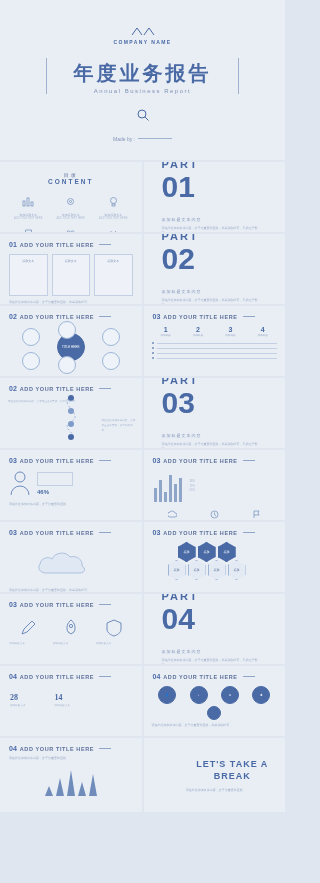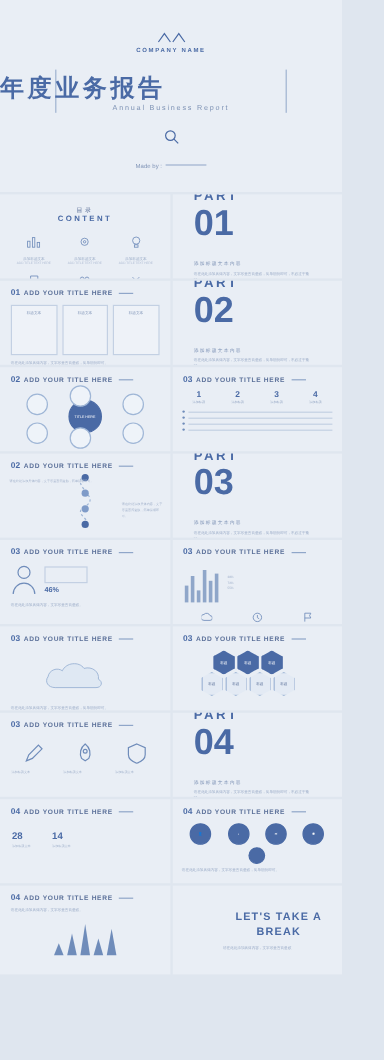--- a/index.html
+++ b/index.html
@@ -28,21 +28,21 @@
   .cover{height:160px;padding:0;}
   .cover .logo{
     position:absolute;top:26px;left:0;right:0;text-align:center;
   }
   .cover .logo svg{display:block;margin:0 auto;}
   .cover .brand{
     font-size:5px;letter-spacing:1.4px;color:#4a6aa5;font-weight:bold;
     margin-top:2px;
   }
   .cover .title{
-    position:absolute;top:60px;left:0;right:0;text-align:left;
+    position:absolute;top:60px;left:0;right:0;text-align:center;
     font-size:20px;letter-spacing:3px;color:#4a6aa5;font-weight:bold;
   }
   .cover .subtitle{
     position:absolute;top:88px;left:0;right:0;text-align:center;
     font-size:6px;letter-spacing:1.5px;color:#7f93b5;
   }
   .cover .rule-l,.cover .rule-r{
     position:absolute;top:58px;width:1px;height:36px;background:#9fb2d0;
   }
   .cover .rule-l{left:46px;}
@@ -487,21 +487,21 @@
     </div>
   </div>
 
   <div class="row">
     <div class="slide half" style="height:70px">
       <div class="hd">
         <span class="sec-no">04</span>
         <span class="sec-title">ADD YOUR TITLE HERE</span>
         <span class="bar"></span>
       </div>
-      <div style="display:grid;grid-template-columns:1fr 1fr 1fr 1fr;gap:3px 12px;padding:6px 10px;">
+      <div style="display:grid;grid-template-columns:1fr 1fr 1fr;gap:3px 12px;padding:6px 10px;font-family:Liberation Serif, serif;">
         <div><span style="font-size:8px;color:#4a6aa5;font-weight:bold">28</span><div class="minitxt">添加标题文本</div></div>
         <div><span style="font-size:8px;color:#4a6aa5;font-weight:bold">14</span><div class="minitxt">添加标题文本</div></div>
       </div>
     </div>
 
     <div class="slide half" style="height:70px">
       <div class="hd">
         <span class="sec-no">04</span>
         <span class="sec-title">ADD YOUR TITLE HERE</span>
         <span class="bar"></span>

